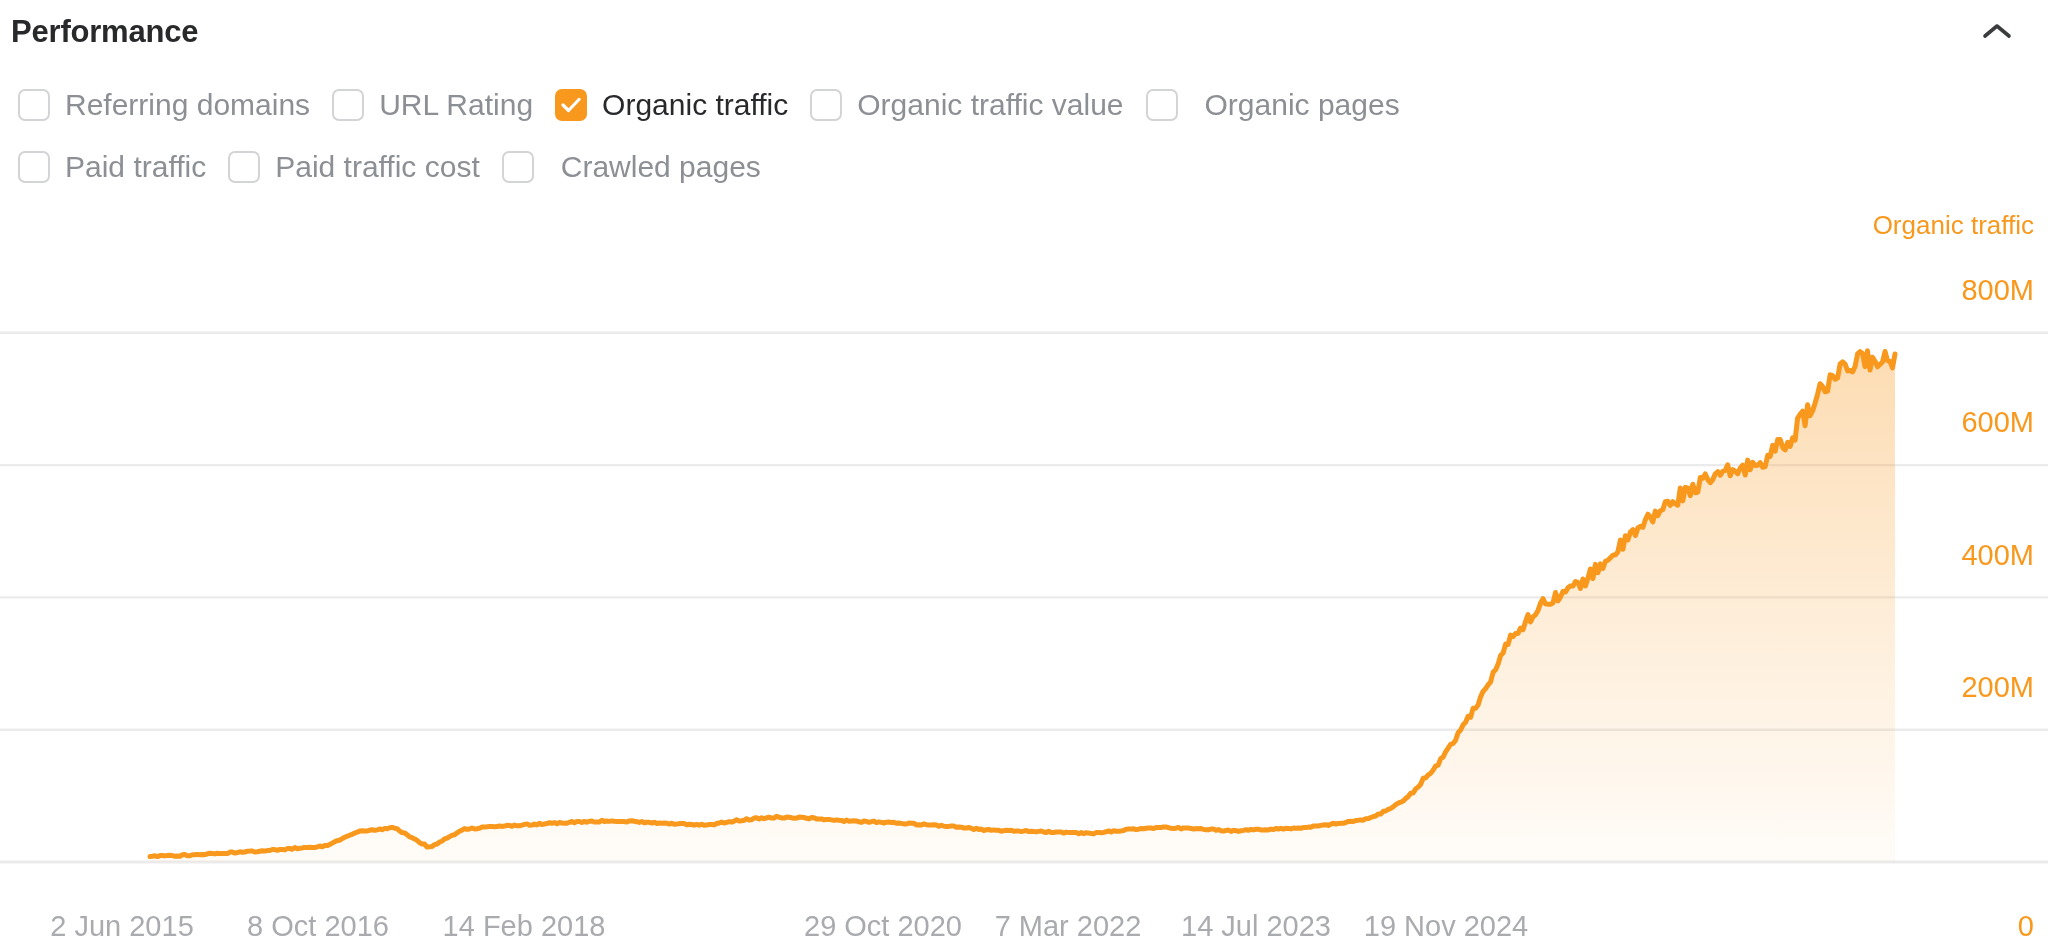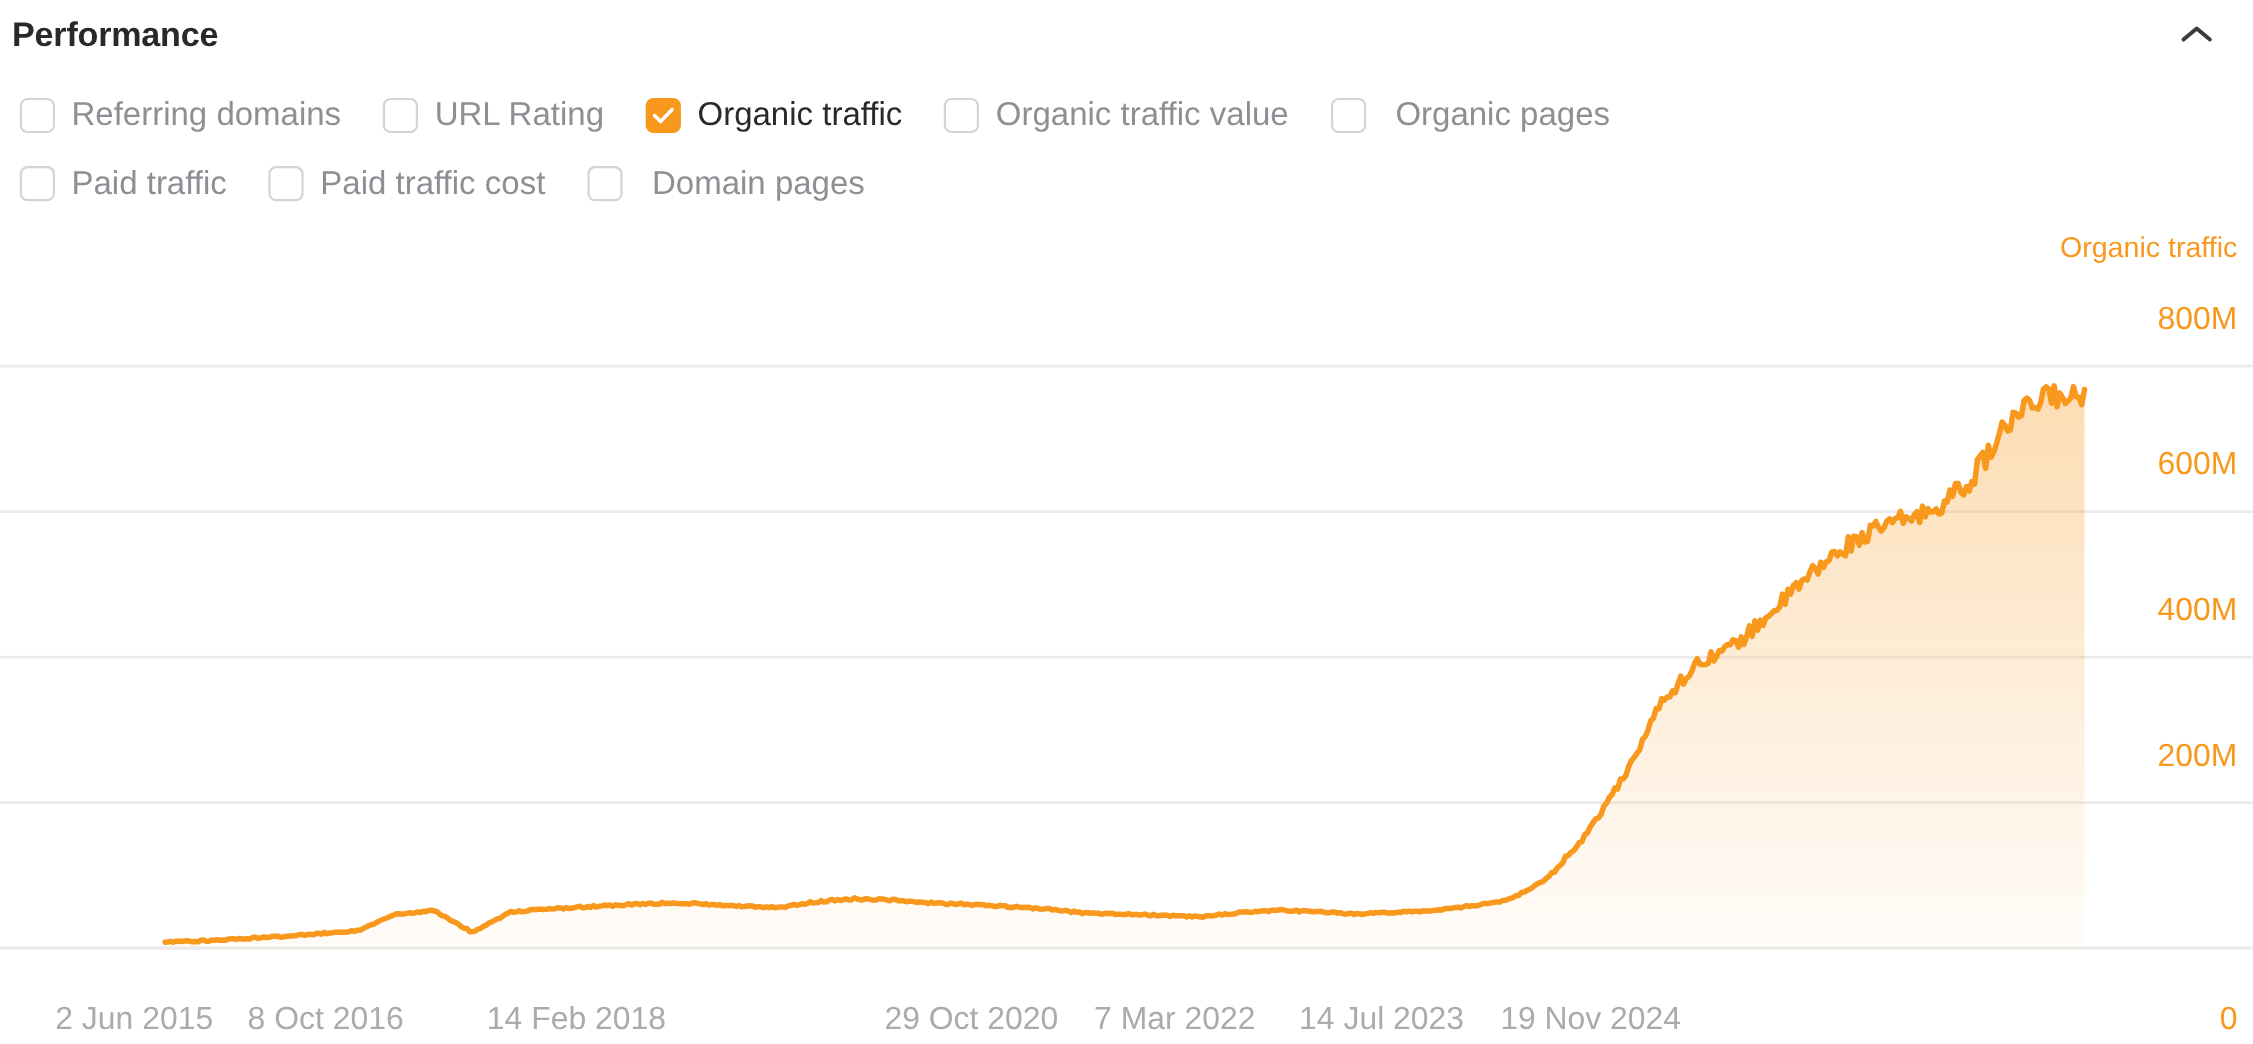--- a/index.html
+++ b/index.html
@@ -65,21 +65,21 @@
     align-items: center;
     height: 62px;
   }
   .metric-row.row1 { gap: 0; }
 
   .metric-item {
     display: flex;
     align-items: center;
     cursor: pointer;
     user-select: none;
-    padding-right: 38px;
+    padding-right: 22px;
     height: 50px;
   }
   .metric-item:last-child { padding-right: 0; gap: 12px; }
 
   .cbox {
     width: 32px; height: 32px;
     min-width: 32px;
     border-radius: 7px;
     border: 2px solid #d3d4d6;
     background: #ffffff;
@@ -225,21 +225,21 @@
         <span class="cbox">
           
         </span>
         <span class="metric-label">Paid traffic cost</span>
       </div>
 
       <div class="metric-item">
         <span class="cbox">
           
         </span>
-        <span class="metric-label">Domain pages</span>
+        <span class="metric-label">Crawled pages</span>
       </div>
 
     </div>
   </div>
 
   <div class="chart-area">
 
     <svg class="chart-svg" viewBox="0 0 2048 749" preserveAspectRatio="none">
       <defs>
         <linearGradient id="areaGrad" x1="0" y1="0" x2="0" y2="1">
@@ -262,21 +262,21 @@
     </svg>
 
     <div class="series-name">Organic traffic</div>
 
     <div class="y-tick" style="top:76px">800M</div>
     <div class="y-tick" style="top:208px">600M</div>
     <div class="y-tick" style="top:341px">400M</div>
     <div class="y-tick" style="top:473px">200M</div>
 
     <div class="x-tick" style="left:122px">2 Jun 2015</div>
-    <div class="x-tick" style="left:296px">8 Oct 2016</div>
+    <div class="x-tick" style="left:318px">8 Oct 2016</div>
     <div class="x-tick" style="left:524px">14 Feb 2018</div>
     <div class="x-tick" style="left:883px">29 Oct 2020</div>
     <div class="x-tick" style="left:1068px">7 Mar 2022</div>
     <div class="x-tick" style="left:1256px">14 Jul 2023</div>
     <div class="x-tick" style="left:1446px">19 Nov 2024</div>
     <div class="x-tick zero-tick">0</div>
   </div>
 
 </div>
 

